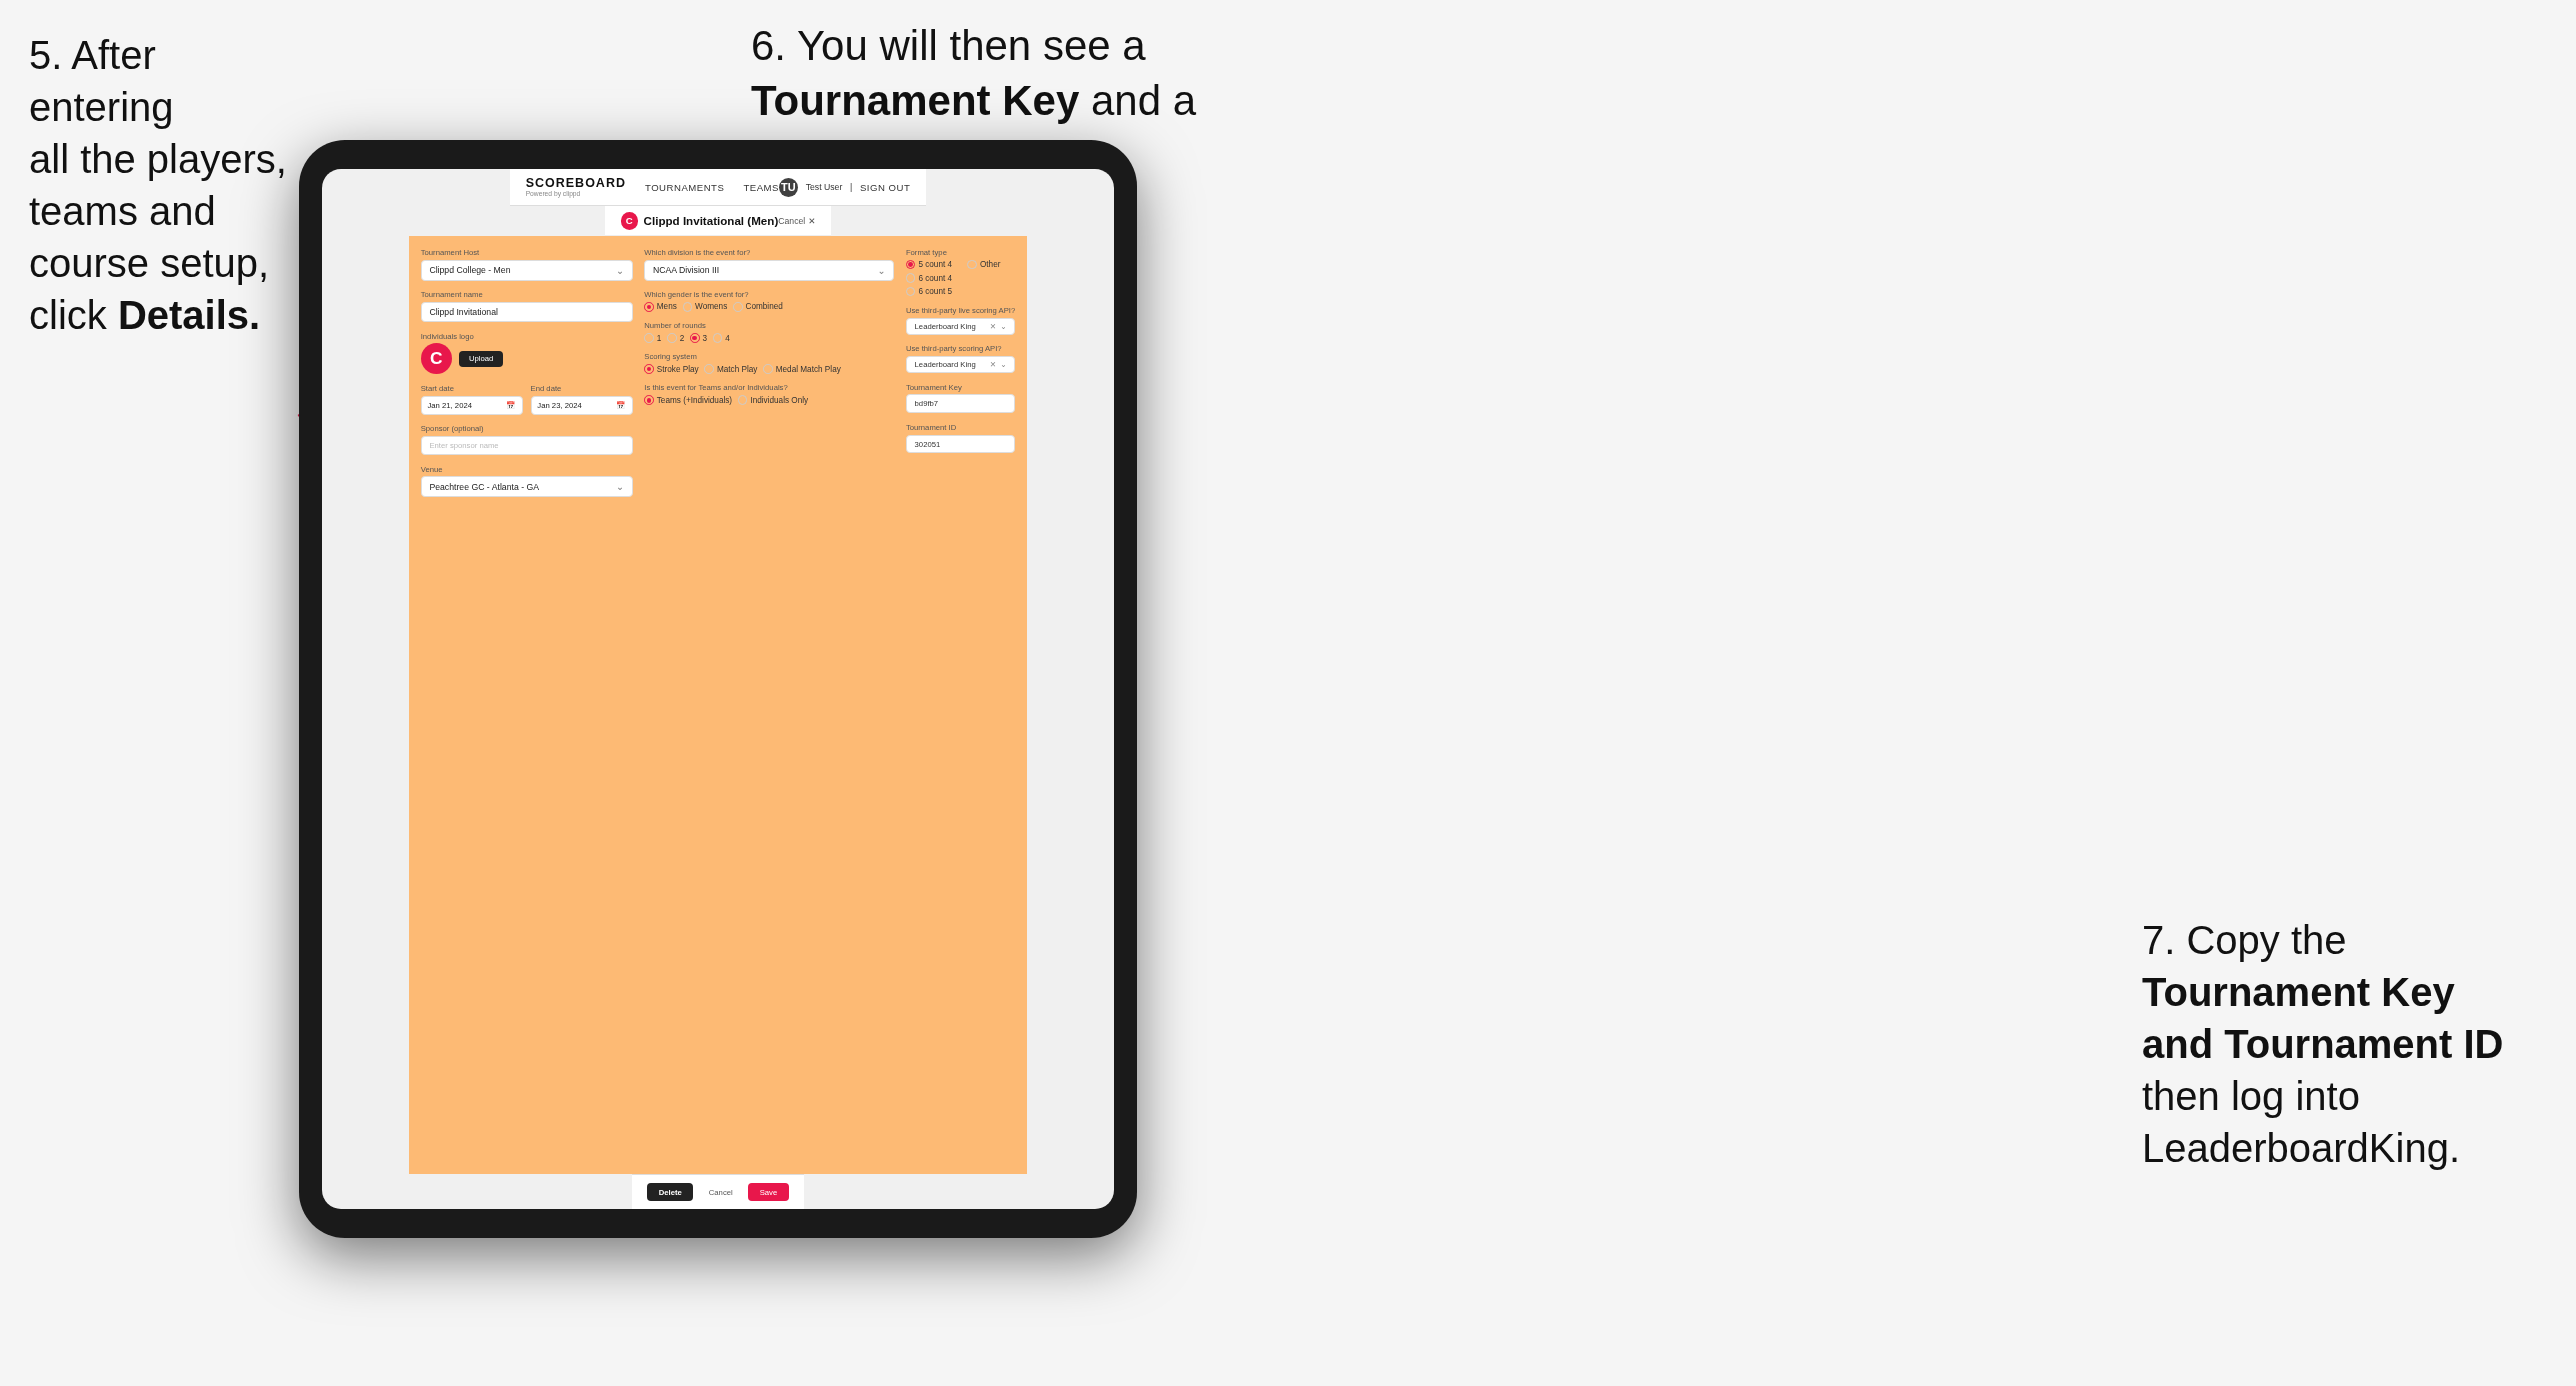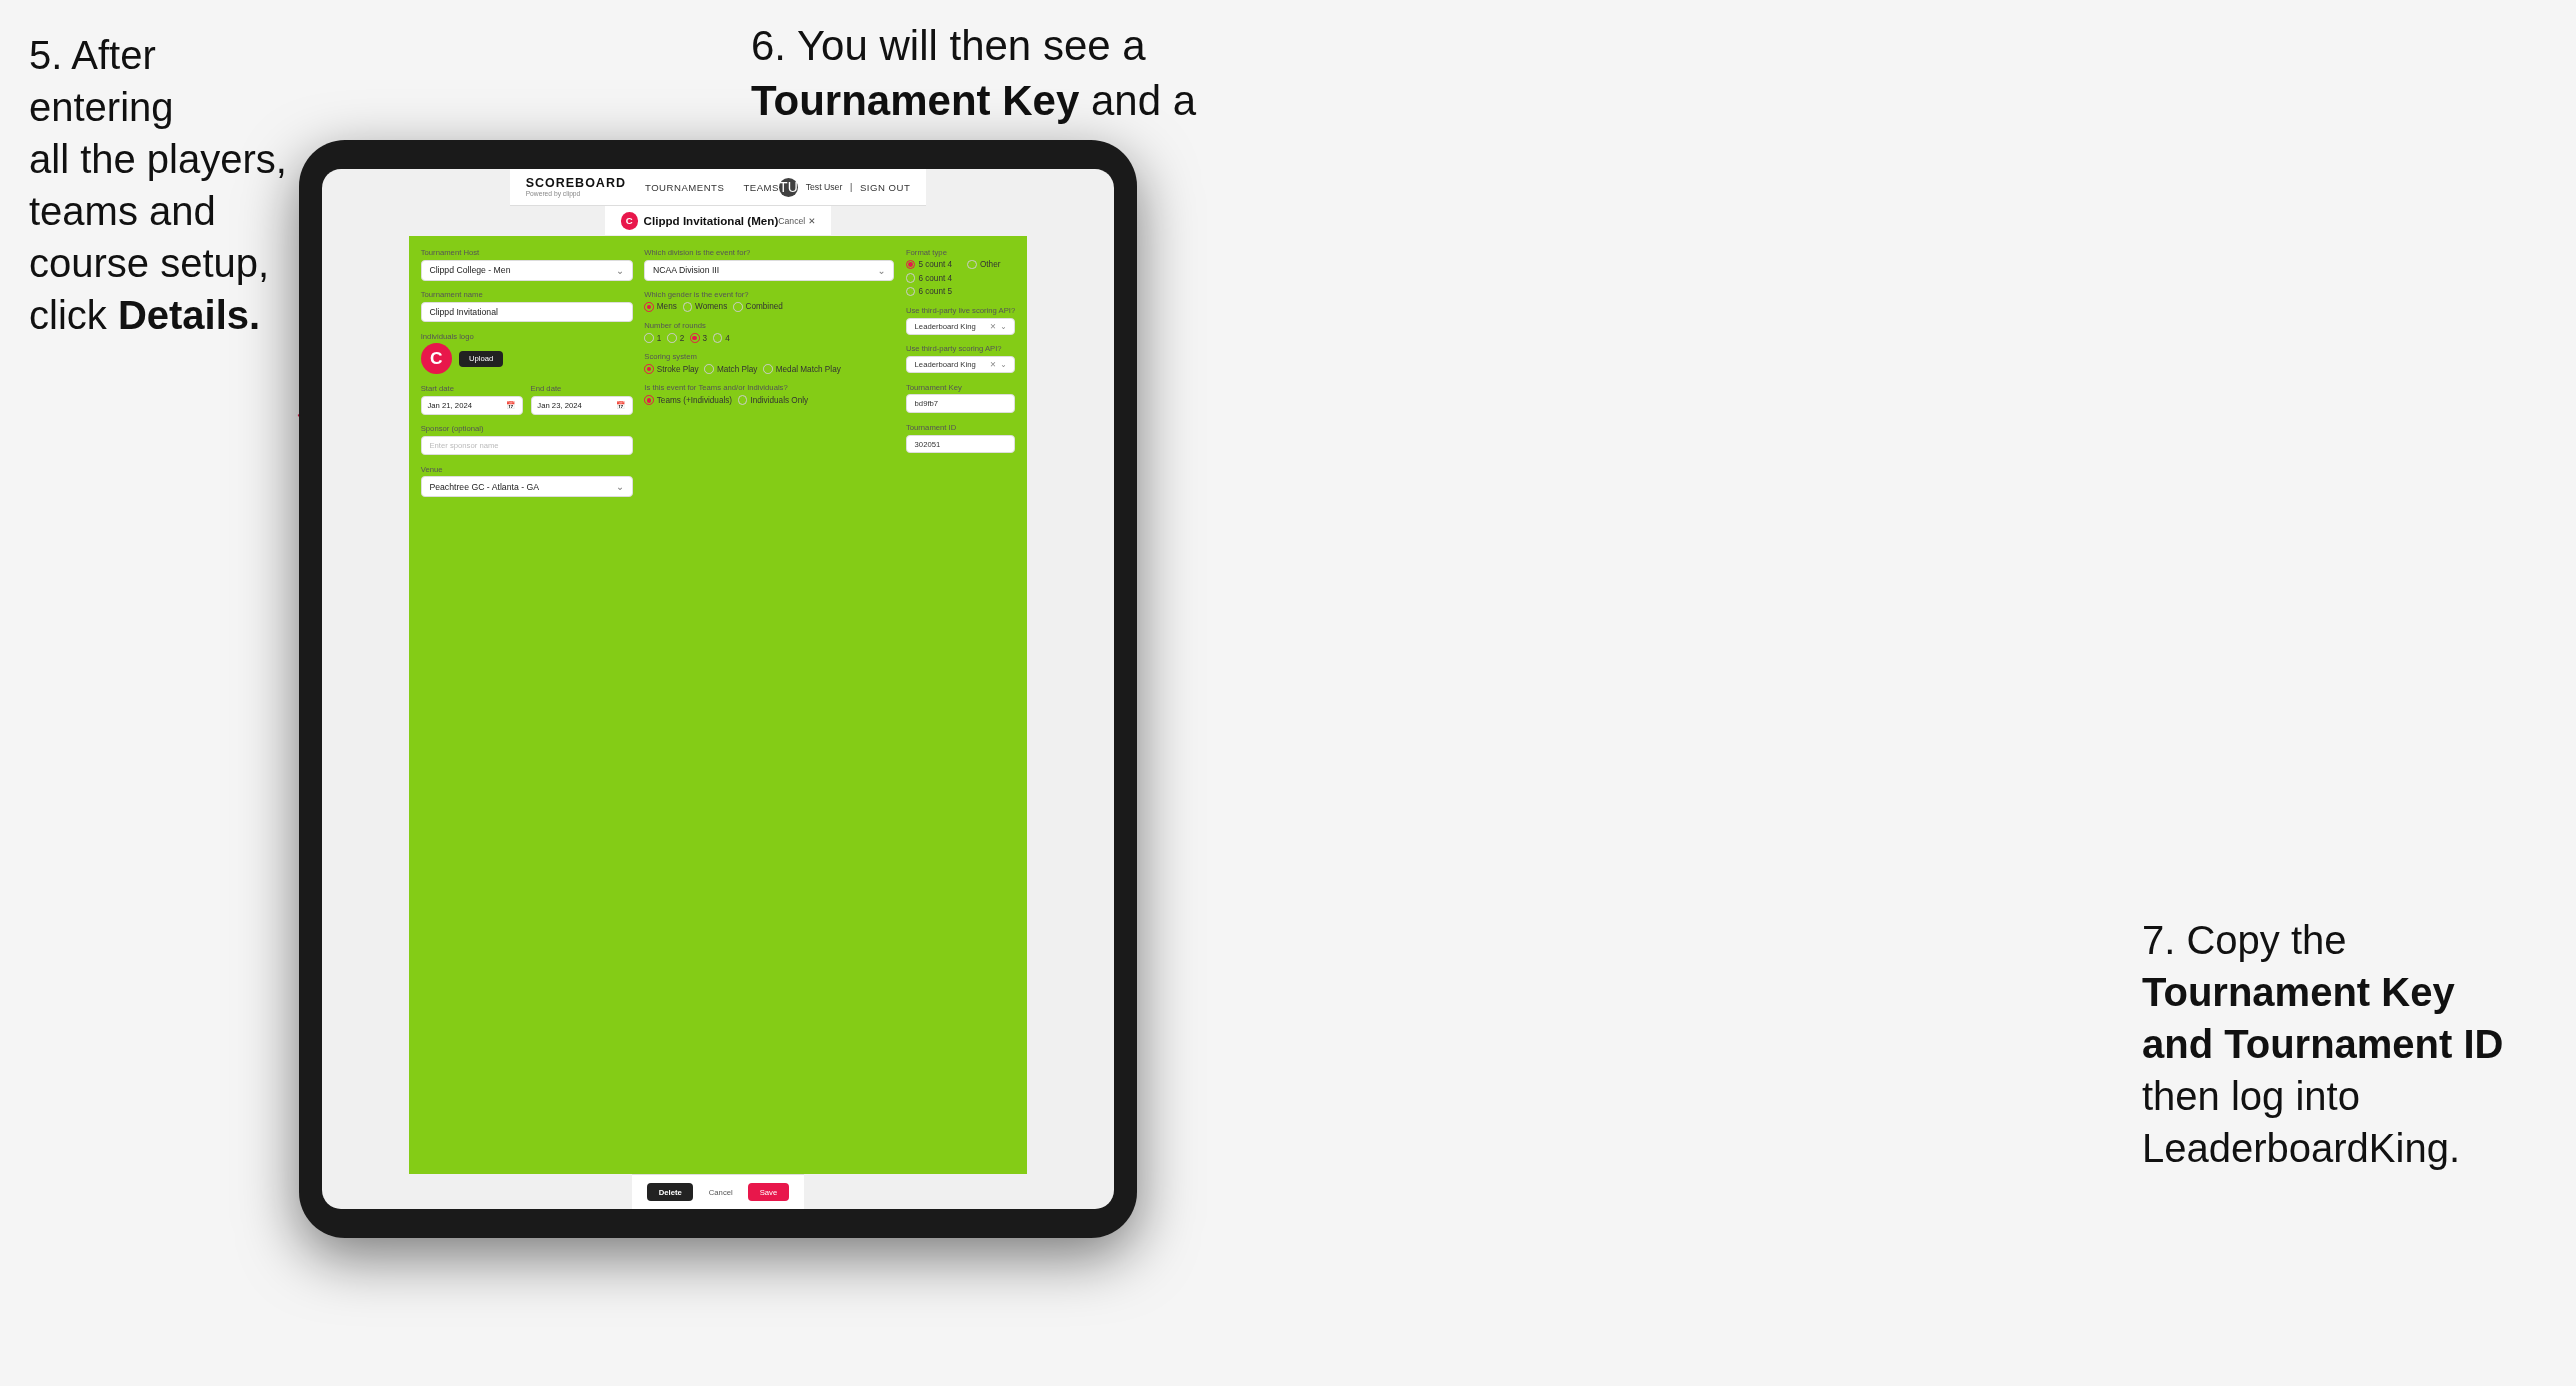--- a/index.html
+++ b/index.html
@@ -126,21 +126,22 @@
 
     .user-avatar {
       width: 19px;
       height: 19px;
       background: #404040;
       border-radius: 50%;
       display: flex;
       align-items: center;
       justify-content: center;
       color: #fff;
-      font-size: 14px;
+      font-size: 11px;
+      font-weight: bold;
     }
 
     
     .page-header {
       background: #fff;
       padding: 5.8px 15.4px;
       display: flex;
       align-items: center;
       justify-content: space-between;
       border-bottom: 1px solid #eee;
@@ -200,21 +201,21 @@
       color: #fff;
       background: #1e2d3d;
       border-bottom: 1.9px solid #e8174b;
     }
 
     
     .main-content {
       flex: 1;
       overflow-y: auto;
       padding: 11.6px;
-      background: #84cc16;
+      background: #fdba74;
       display: flex;
       gap: 11.6px;
     }
 
     .col-left {
       flex: 0 0 212px;
       display: flex;
       flex-direction: column;
       gap: 9.6px;
     }

